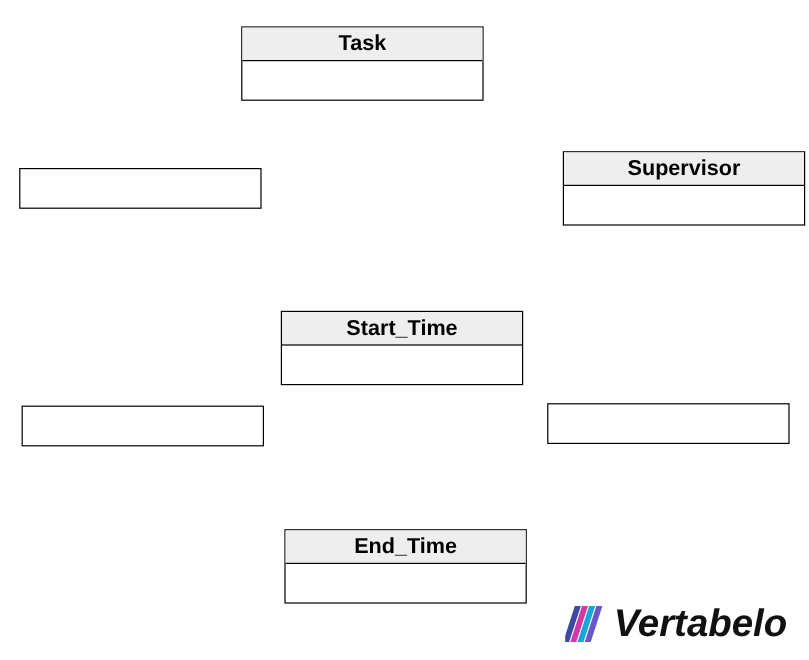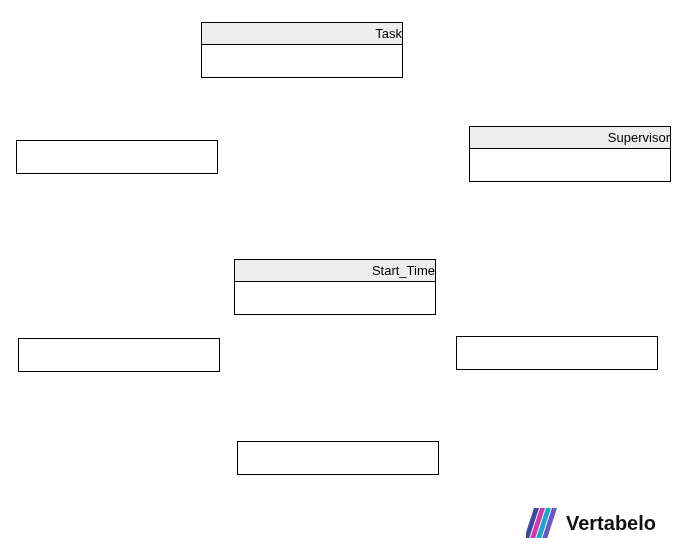--- a/index.html
+++ b/index.html
@@ -1,20 +1,20 @@
 <!DOCTYPE html>
 <html><head>
 <meta charset="utf-8">
 <style>
 html,body{margin:0;padding:0;width:674px;height:550px;background:#fff;font-family:Arial,Helvetica,sans-serif;position:relative}
 .entity{position:absolute;border:1px solid #000;background:#fff;width:200px}
-.entity .title{background:#eee;border-bottom:1px solid #000;font-weight:400;font-size:13px;text-align:right;padding:3px 0}
+.entity .title{background:#eee;border-bottom:1px solid #000;font-weight:700;font-size:18px;text-align:center;padding:3px 0}
 .entity .body{height:32px}
 .logo{position:absolute;right:18px;bottom:12px;display:flex;align-items:center;gap:6px}
-.logo-text{font-weight:700;font-size:20px;font-family:"Segoe UI",Arial,sans-serif;color:#111}
+.logo-text{font-weight:700;font-style:italic;font-size:32px;font-family:"Segoe UI",Arial,sans-serif;color:#111}
 .logo svg{display:block}
 </style>
 </head>
 <body>
 
 <div class="entity" style="left:201px;top:22px">
   <div class="title">Task</div>
   <div class="body"></div>
 </div>
 
@@ -34,20 +34,21 @@
 
 <div class="entity" style="left:18px;top:338px">
   <div class="body"></div>
 </div>
 
 <div class="entity" style="left:456px;top:336px">
   <div class="body"></div>
 </div>
 
 <div class="entity" style="left:237px;top:441px">
+  <div class="title">End_Time</div>
   <div class="body"></div>
 </div>
 
 <div class="logo">
   <span>
     <svg width="34" height="30" viewBox="0 0 34 30">
       <g transform="skewX(-18)">
         <rect x="8" y="0" width="5" height="30" fill="#3b4aa0"></rect>
         <rect x="14" y="0" width="5" height="30" fill="#cf3aa6"></rect>
         <rect x="20" y="0" width="5" height="30" fill="#17a6d6"></rect>

